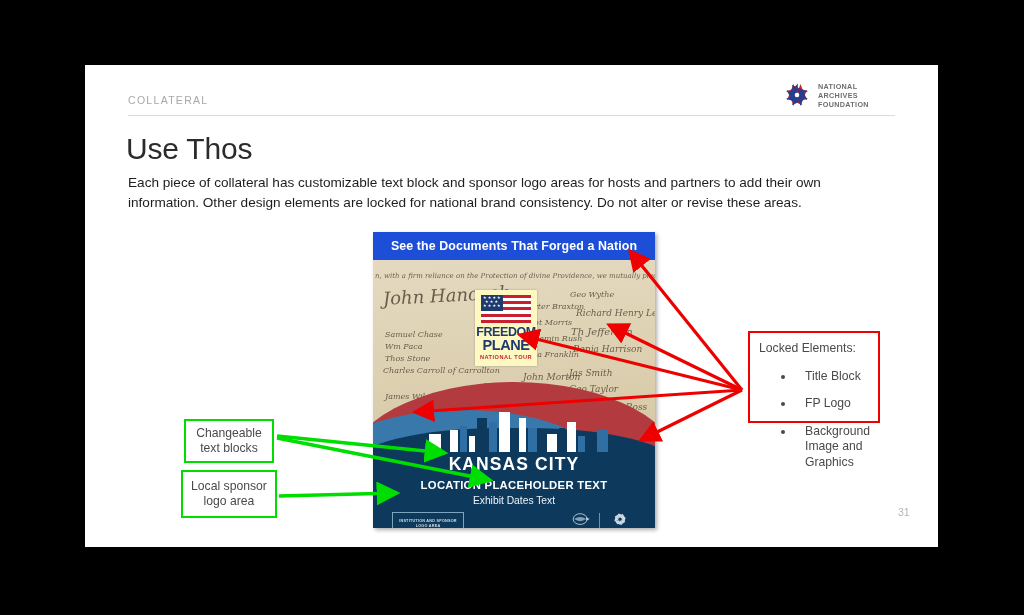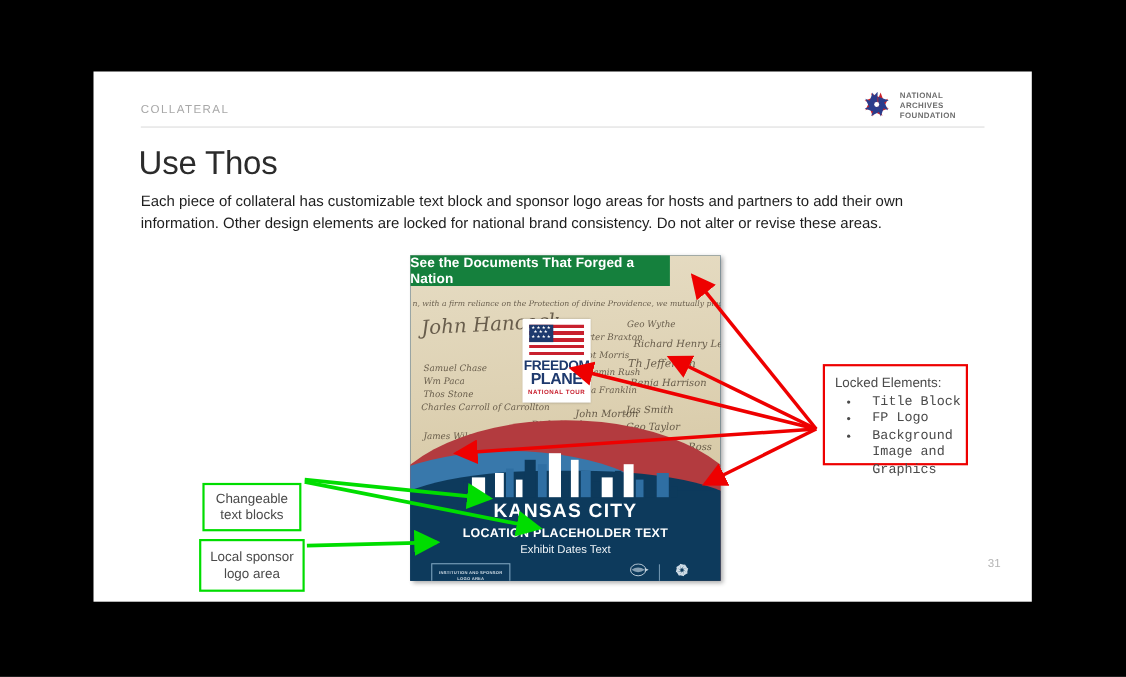--- a/index.html
+++ b/index.html
@@ -20,26 +20,26 @@
   .page-title{position:absolute;left:41px;top:67px;font-size:30px;font-weight:400;color:#2b2b2b;letter-spacing:-.2px;}
   .body-copy{position:absolute;left:43px;top:108px;width:760px;font-size:13.6px;line-height:20px;color:#1d1d1d;}
 
   
   .poster{position:absolute;left:288px;top:167px;width:282px;height:296px;
           background:#0f3f63;overflow:hidden;box-shadow:2px 2px 4px rgba(0,0,0,.33);}
   .poster-parchment{position:absolute;inset:0;background:
       linear-gradient(175deg,#e6dcc3 0%,#ded2b4 40%,#d7c9a6 70%,#cfc09a 100%);}
   .script{position:absolute;color:#3a2f22;font-family:"DejaVu Serif",serif;font-style:italic;
           opacity:.72;white-space:nowrap;transform-origin:left center;}
-  .title-block{position:absolute;left:0;top:0;width:236px;height:28px;background:#15803d;
+  .title-block{position:absolute;left:0;top:0;width:282px;height:28px;background:#1d4ed8;
                display:flex;align-items:center;justify-content:center;}
   .title-block span{color:#fff;font-size:12.4px;font-weight:700;letter-spacing:.1px;}
 
   
-  .fp-logo{position:absolute;left:102px;top:58px;width:62px;height:76px;background:#ffffff;
+  .fp-logo{position:absolute;left:102px;top:58px;width:62px;height:76px;background:#fef9c3;
            box-shadow:0 0 2px rgba(0,0,0,.25);display:flex;flex-direction:column;align-items:center;padding-top:5px;box-sizing:border-box;}
   .fp-flag{width:50px;height:28px;position:relative;overflow:hidden;}
   .fp-stripes{position:absolute;right:0;top:0;width:50px;height:28px;background:
      repeating-linear-gradient(to bottom,#c8202e 0,#c8202e 3.1px,#fff 3.1px,#fff 6.2px);}
   .fp-canton{position:absolute;left:0;top:0;width:22px;height:15.5px;background:#1e3a6e;}
   .fp-canton .st{position:absolute;color:#fff;font-size:4px;line-height:4px;}
   .fp-word1{font-size:12.5px;font-weight:800;color:#1e3a6e;letter-spacing:-.4px;margin-top:3px;line-height:12px;}
   .fp-word2{font-size:14.5px;font-weight:800;color:#1e3a6e;letter-spacing:-.4px;line-height:14px;}
   .fp-word3{font-size:5.6px;font-weight:700;color:#c8202e;letter-spacing:.5px;margin-top:2px;}
 
@@ -67,25 +67,25 @@
   .sponsor-box{position:absolute;left:19px;top:280px;width:70px;height:22px;border:1px solid #7da3bd;
         display:flex;align-items:center;justify-content:center;text-align:center;
         color:#cfdce6;font-size:3.8px;font-weight:700;line-height:5px;letter-spacing:.2px;}
   .nara-mark{position:absolute;left:196px;top:280px;width:24px;height:22px;}
   .divider-v{position:absolute;left:226px;top:281px;width:1px;height:20px;background:#6d92ad;}
   .naf-mark2{position:absolute;left:234px;top:280px;width:26px;height:22px;}
 
   
   .cbox{position:absolute;box-sizing:border-box;display:flex;align-items:center;justify-content:center;
         text-align:center;color:#4a4a4a;font-size:12.2px;line-height:15.5px;}
-  .cbox.green{border:2.6px solid #00dd00;margin-top:20px;}
+  .cbox.green{border:2.6px solid #00dd00;}
   .locked{position:absolute;left:663px;top:266px;width:132px;height:92px;border:2.2px solid #ee0000;
           box-sizing:border-box;padding:8px 0 0 9px;color:#4a4a4a;font-size:12.2px;line-height:15.6px;}
   .locked ul{margin:1px 0 0 0;padding-left:24px;}
-  .locked li{margin:0;padding-left:10px;font-family:Liberation Mono, monospace;}
+  .locked li{margin:12px;padding-left:10px;}
   .box-chg{left:99px;top:354px;width:90px;height:44px;}
   .box-spn{left:96px;top:405px;width:96px;height:48px;}
 
   
   .arrows{position:absolute;left:0;top:0;width:853px;height:482px;pointer-events:none;}
   .pagenum{position:absolute;left:813px;top:441px;font-size:10.5px;color:#b5b5b5;}
 </style>
 </head>
 <body>
 

